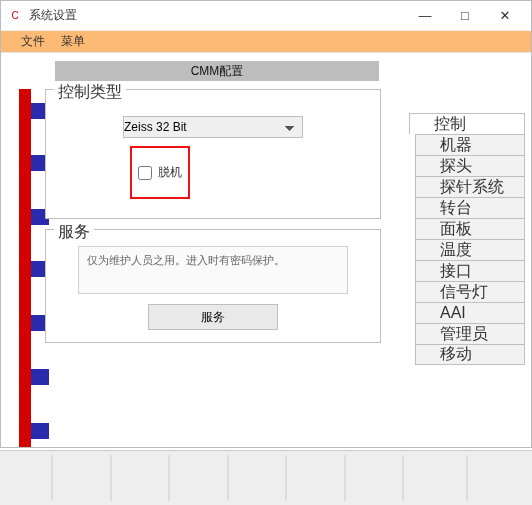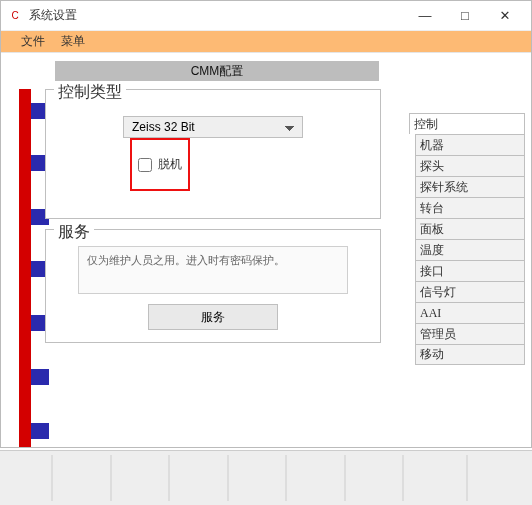--- a/index.html
+++ b/index.html
@@ -84,24 +84,24 @@
     margin-bottom: 10px;
     padding: 12px 12px 14px 12px;
     position:relative;
     background:#fff;
   }
   .groupbox .legend {
     position:absolute; top:-8px; left:8px; background:#fff; padding:0 4px;
     font-size:16px; color:#333;
   }
   .combo {
-    width:180px; height:22px; margin: 14px auto 0 auto; display:block;
+    width:180px; height:22px; margin: 14px auto 8px auto; display:block;
     appearance:none; -webkit-appearance:none;
     border:1px solid #bfbfbf; background:#efefef;
-    padding: 2px 22px 2px 8px; font-size:12px;
+    padding: 2px 22px 2px 0; font-size:12px;
     background-image: linear-gradient(45deg, transparent 50%, #555 50%), linear-gradient(135deg, #555 50%, transparent 50%);
     background-position: calc(100% - 13px) 9px, calc(100% - 8px) 9px;
     background-size: 5px 5px, 5px 5px;
     background-repeat: no-repeat;
   }
   .chkrow {
     display:flex; align-items:center; gap:6px;
     font-size:12px; padding:16px 6px;
     width: fit-content;
   }
@@ -123,25 +123,24 @@
     height: 48px;
   }
 
   
   .tabs {
     position:absolute; top:60px; right:6px; width:116px;
   }
   .tab {
     border:1px solid #bfbfbf; border-bottom:none;
     width:110px; height:21px;
-    display:flex; align-items:center; padding-left:4px;
-    background:#f2f2f2; font-size:12px;
+    display:flex; align-items:center; padding-left:24px;
+    background:#f2f2f2; font-size:16px;
     cursor:pointer;
     margin-left:6px;
-    font-family:Liberation Serif, serif;
   }
   .tab.first { margin-left:0; width:116px; background:#fff; }
   .tab:last-child { border-bottom:1px solid #bfbfbf; }
 
   
   .bottombar {
     position:absolute; left:0; right:0; bottom:0; height:55px;
     background:#eee;
     border-top:1px solid #ccc;
     display:flex; align-items:center;

